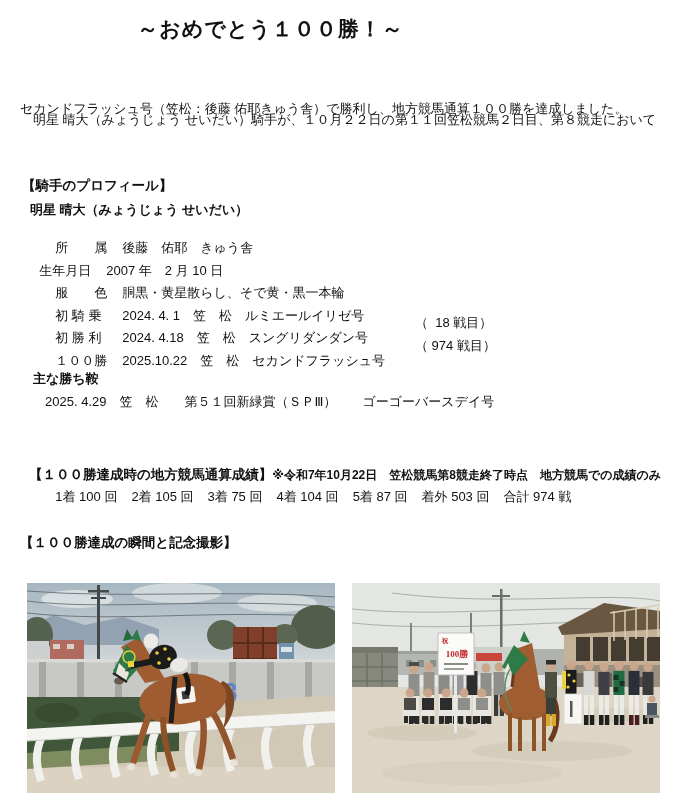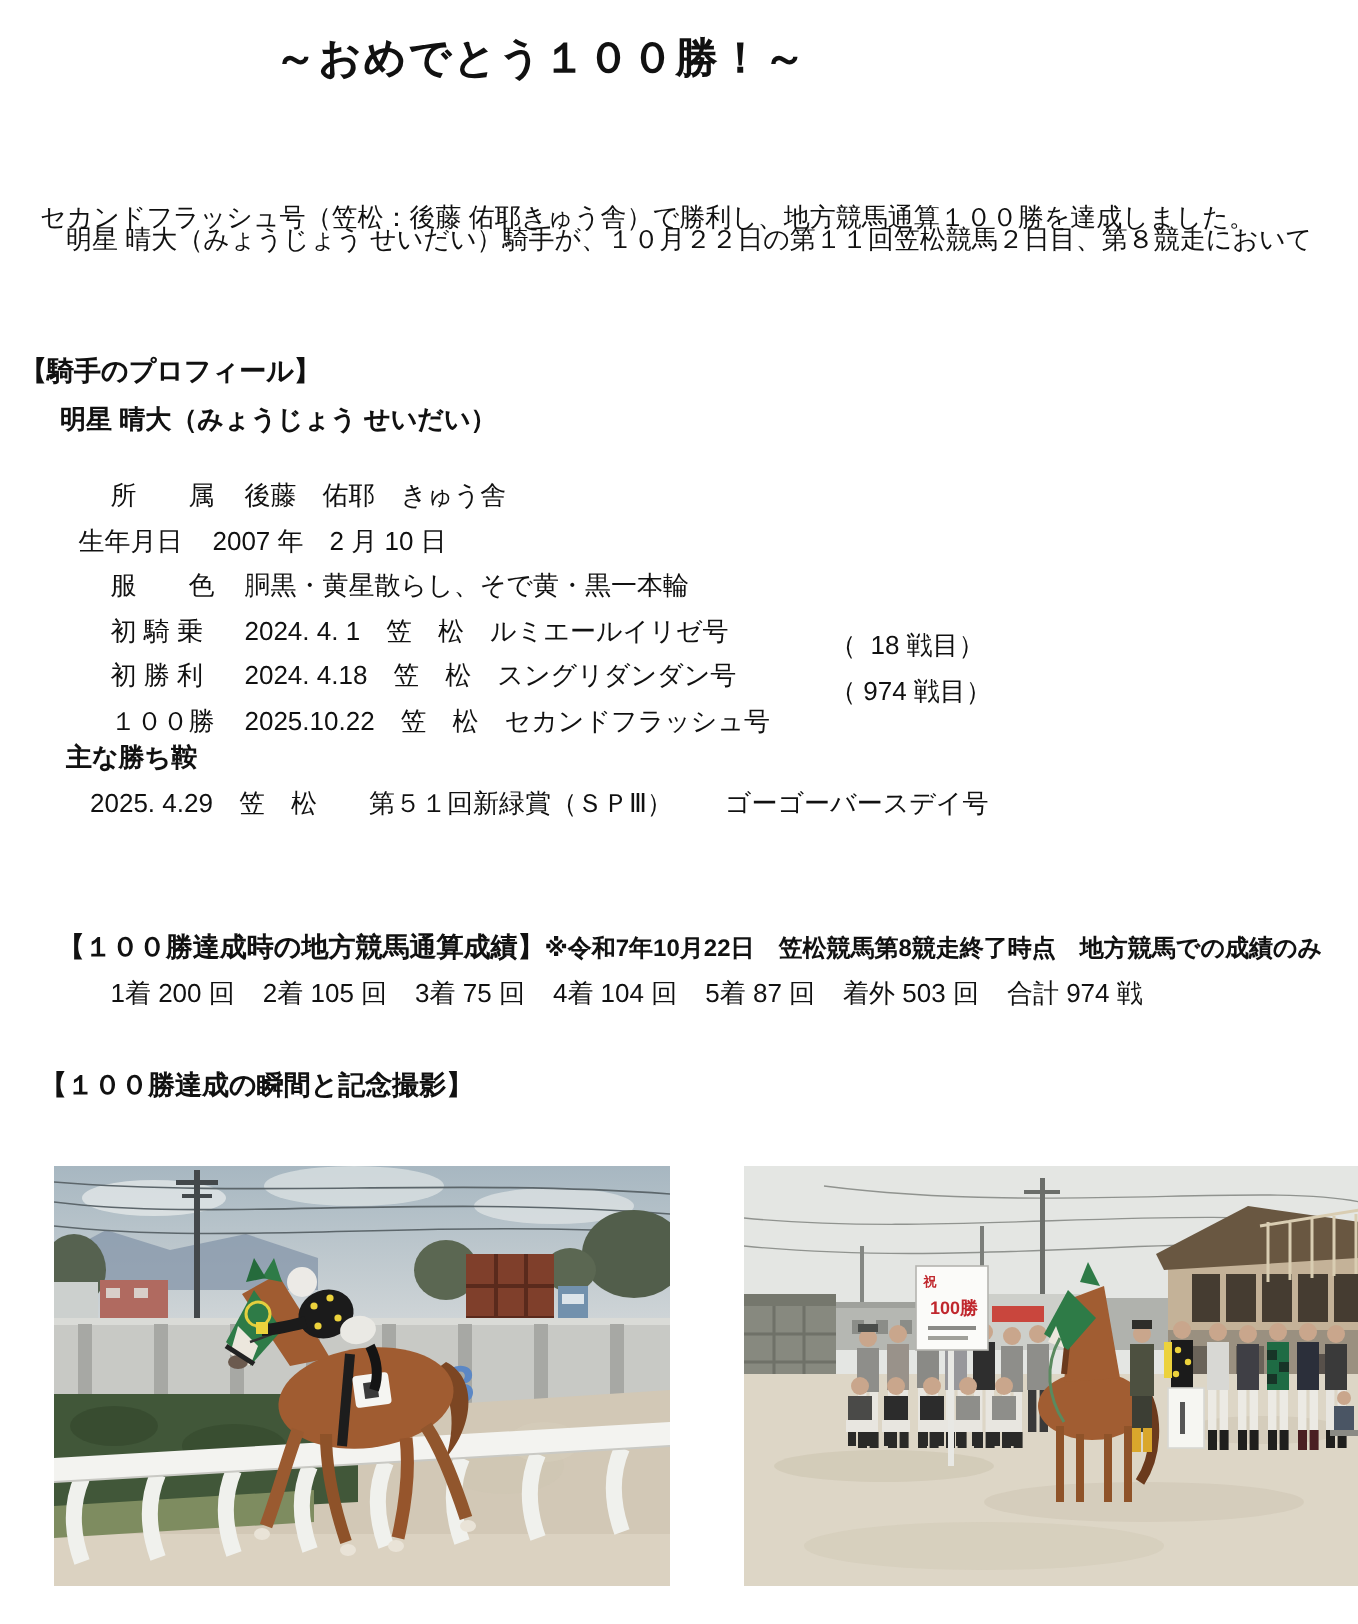--- a/index.html
+++ b/index.html
@@ -23,21 +23,21 @@
   svg{display:block;}
 </style>
 </head>
 <body>
 
 <div class="abs title b" style="top:15px;left:0;">～おめでとう１００勝！～</div>
 
 <div class="abs body-text" style="top:75px;left:20px;margin-top:36px;">　明星 晴大（みょうじょう せいだい）騎手が、１０月２２日の第１１回笠松競馬２日目、第８競走において</div>
 <div class="abs body-text" style="top:100px;left:20px;">セカンドフラッシュ号（笠松：後藤 佑耶きゅう舎）で勝利し、地方競馬通算１００勝を達成しました。</div>
 
-<div class="abs heading b" style="top:177px;left:10px;">【騎手のプロフィール】</div>
+<div class="abs heading b" style="top:177px;left:22px;">【騎手のプロフィール】</div>
 <div class="abs body-text b" style="top:201px;left:30px;">明星 晴大（みょうじょう せいだい）</div>
 
 <div class="abs row" style="top:224px;left:48px;width:600px;">
   <span class="lbl">所　　属</span><span class="val">後藤　佑耶　きゅう舎</span>
 </div>
 <div class="abs row" style="top:246.5px;left:32px;width:600px;">
   <span class="lbl">生年月日</span><span class="val">2007 年　2 月 10 日</span>
 </div>
 <div class="abs row" style="top:269px;left:48px;width:600px;">
   <span class="lbl">服　　色</span><span class="val">胴黒・黄星散らし、そで黄・黒一本輪</span>
@@ -52,21 +52,21 @@
   <span class="lbl">１００勝</span><span class="val">2025.10.22　笠　松　セカンドフラッシュ号</span><span class="note">（ 974 戦目）</span>
 </div>
 
 <div class="abs body-text b" style="top:370px;left:33px;">主な勝ち鞍</div>
 <div class="abs body-text" style="top:393px;left:45px;">2025. 4.29　笠　松　　第５１回新緑賞（ＳＰⅢ）　　ゴーゴーバースデイ号</div>
 
 <div class="abs" style="top:447px;left:20px;width:650px;">
   <span class="heading b" style="white-space:pre;">【１００勝達成時の地方競馬通算成績】</span><span class="small-note">※令和7年10月22日　笠松競馬第8競走終了時点　地方競馬での成績のみ</span>
 </div>
 <div class="abs body-text stats" style="top:473px;left:48px;width:620px;">
-  <span class="stat">1着 200 回</span><span class="stat">2着 105 回</span><span class="stat">3着 75 回</span><span class="stat">4着 104 回</span><span class="stat">5着 87 回</span><span class="stat">着外 503 回</span><span class="stat">合計 974 戦</span>
+  <span class="stat">1着 100 回</span><span class="stat">2着 105 回</span><span class="stat">3着 75 回</span><span class="stat">4着 104 回</span><span class="stat">5着 87 回</span><span class="stat">着外 503 回</span><span class="stat">合計 974 戦</span>
 </div>
 
 <div class="abs heading b" style="top:534px;left:20px;">【１００勝達成の瞬間と記念撮影】</div>
 
 <div class="photo" style="left:27px;">
 <svg viewBox="0 0 308 210" width="308" height="210">
   <defs>
     <linearGradient id="sky1" x1="0" y1="0" x2="0" y2="1">
       <stop offset="0" stop-color="#a7b7c1"></stop>
           <stop offset="1" stop-color="#d6dadb"></stop>
@@ -161,21 +161,21 @@
         <circle cx="132" cy="80" r="1.8" fill="#ecd23c"></circle>
     <path d="M126,78 C118,80 110,82 104,82" stroke="#1b1b1b" stroke-width="6" fill="none"></path>
     <rect x="101" y="78" width="6" height="6" fill="#ecd23c"></rect>
     <circle cx="124" cy="58" r="7.5" fill="#eceae6"></circle>
     <ellipse cx="152" cy="82" rx="9" ry="7" fill="#eae9e4" transform="rotate(-10 152 82)"></ellipse>
     <path d="M158,90 C162,98 162,106 160,112" stroke="#141414" stroke-width="5" fill="none"></path>
   </g>
 </svg>
 </div>
 
-<div class="photo" style="left:372px;">
+<div class="photo" style="left:352px;font-family:Liberation Serif, serif;">
 <svg viewBox="0 0 308 210" width="308" height="210">
   <rect width="308" height="110" fill="#e4e6e3"></rect>
   <path d="M0,26 C100,36 220,18 308,30 M0,40 C120,52 240,30 308,44 M40,10 C150,24 260,8 308,18" stroke="#90938f" stroke-width="0.7" fill="none"></path>
   <rect x="148" y="6" width="2.5" height="92" fill="#6b6e6a"></rect>
   <rect x="140" y="12" width="18" height="2" fill="#6b6e6a"></rect>
   <rect x="118" y="30" width="2" height="62" fill="#7b7e7a"></rect>
   <rect x="58" y="40" width="2" height="50" fill="#848783"></rect>
   <rect x="0" y="64" width="46" height="6" fill="#75776d"></rect>
   <rect x="0" y="70" width="46" height="42" fill="#87897f"></rect>
   <path d="M0,84 h46 M0,98 h46 M15,70 v42 M30,70 v42" stroke="#6f7168" stroke-width="1.5"></path>

